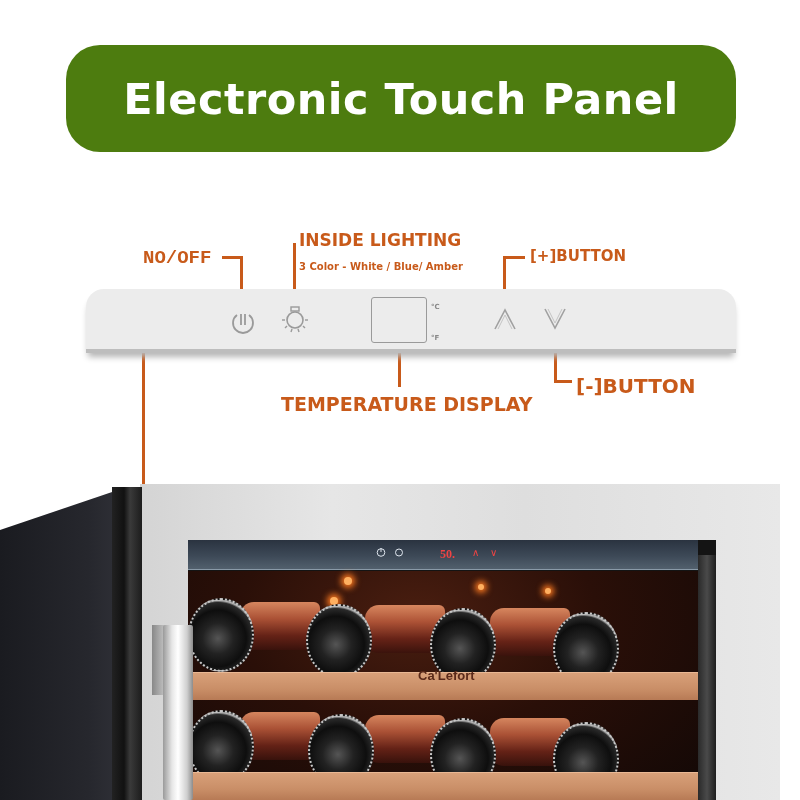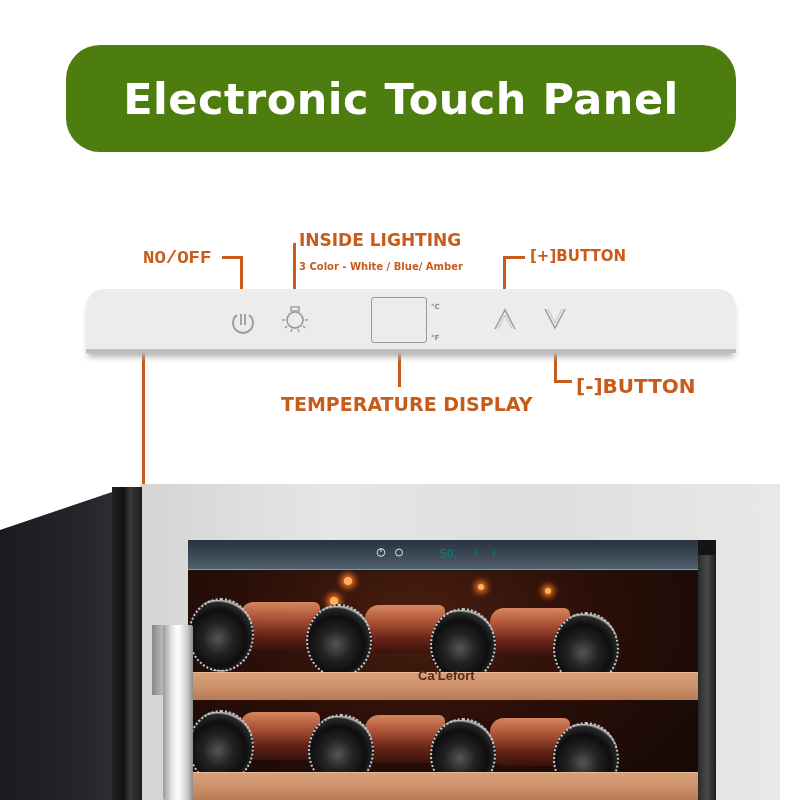--- a/index.html
+++ b/index.html
@@ -62,21 +62,21 @@
   .window {
     position: absolute; left: 188px; top: 540px; width: 528px; height: 260px;
     background: #141414;
   }
   .display-strip {
     position: absolute; left: 188px; top: 540px; width: 510px; height: 30px;
     background: linear-gradient(180deg,#2a3340 0%,#3d4957 55%,#52606d 100%);
     border-bottom: 1px solid #8a9aa8;
   }
   .disp-text {
-    position: absolute; color: #0f766e; font-family: Liberation Sans, sans-serif;
+    position: absolute; color: #ef4444; font-family: Liberation Serif, serif;
     font-size: 12px; font-weight: bold;
   }
   .interior {
     position: absolute; left: 188px; top: 571px; width: 510px; height: 229px;
     background: radial-gradient(ellipse at 45% 20%, #4a1e10 0%, #2a0f08 45%, #120806 100%);
   }
   .bottle {
     position: absolute; width: 66px; height: 74px; border-radius: 50%;
     background: radial-gradient(circle at 45% 55%, #555 0%, #222 30%, #0e0e0e 55%, #2a2a2a 70%, #bbb 74%, #333 78%, #777 82%, #1b1b1b 90%);
     border: 2px dotted #c8c8c8;

